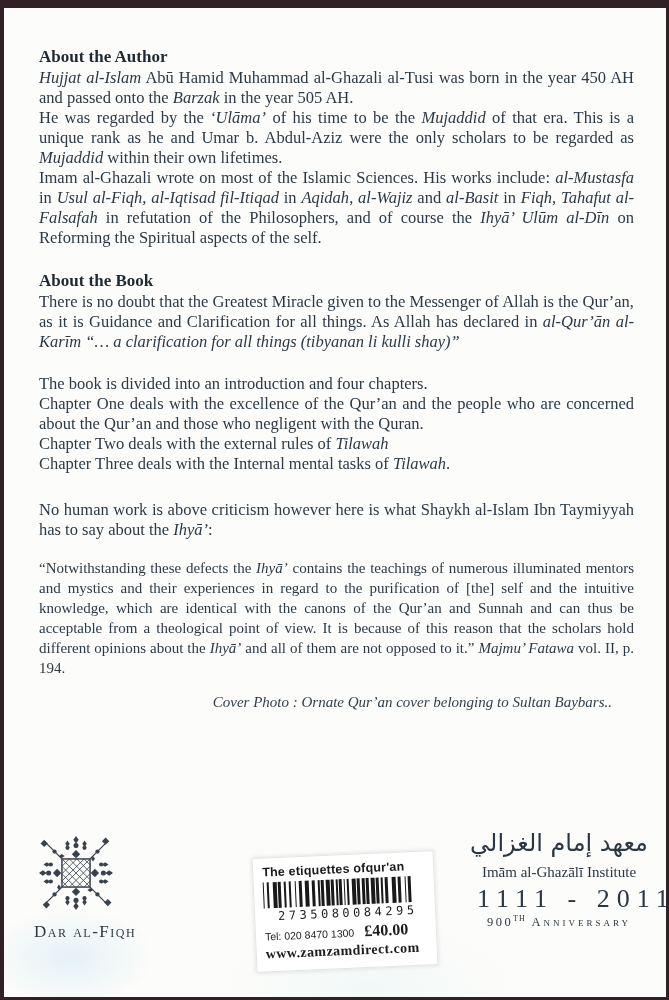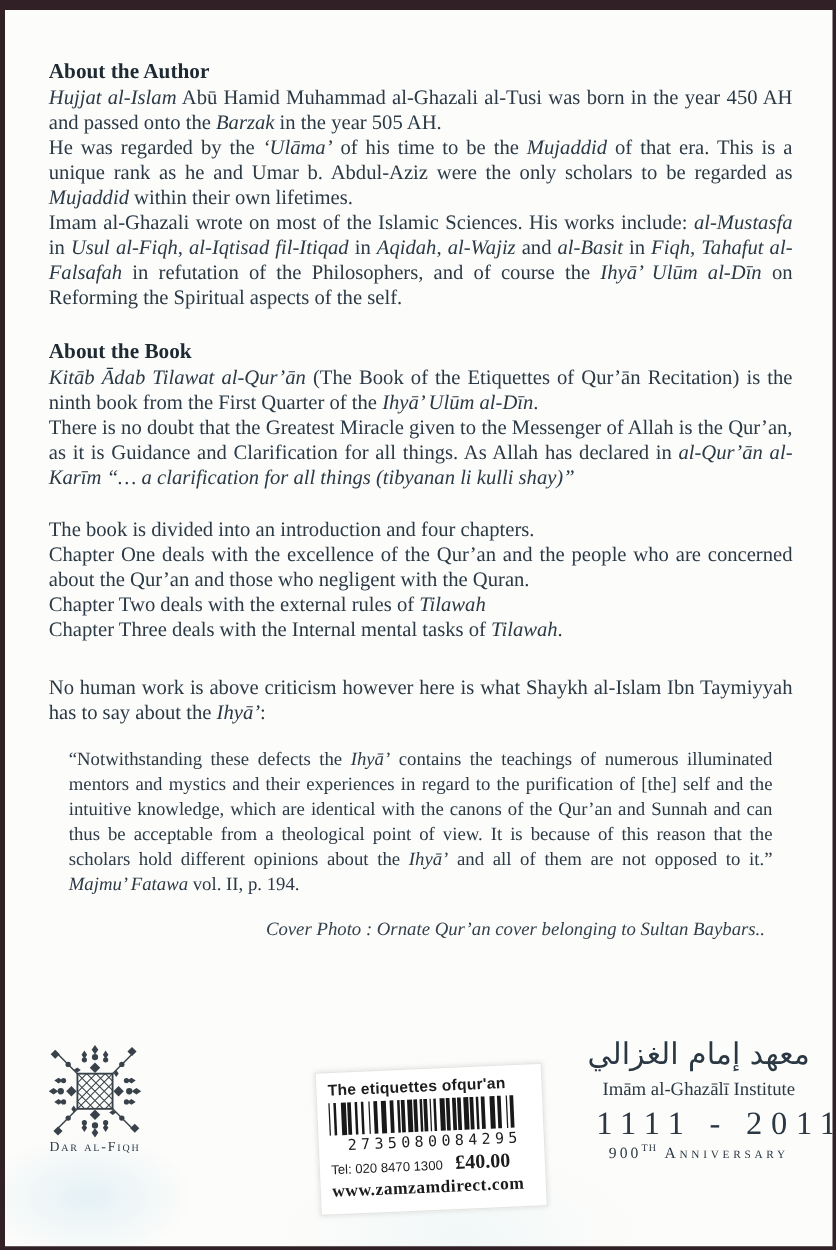--- a/index.html
+++ b/index.html
@@ -25,30 +25,30 @@
     line-height:20px;
   }
   .sec{margin:0 0 22px 0;}
   h2{
     font-size:17px;line-height:22px;margin:0;
     color:#1d2933;font-weight:bold;
   }
   p.body{margin:0;text-align:justify;}
   .it{font-style:italic;}
   .sec-intro{margin-top:26px;margin-bottom:18px;}
-  p.quote{margin:16px;text-align:justify;font-size:15px;line-height:20px;}
+  p.quote{margin:0;text-align:justify;font-size:15px;line-height:20px;}
   p.cover-note{
     margin:14px 22px 0 0;
     text-align:right;font-style:italic;font-size:15px;color:#33414c;
   }
   
   .footer{position:absolute;left:0;top:820px;width:100%;height:170px;}
   .dar-block{position:absolute;left:30px;top:8px;width:84px;text-align:center;}
   .dar-label{
-    margin-top:2px;font-size:11px;letter-spacing:1.5px;
+    margin-top:12px;font-size:17px;letter-spacing:1.5px;
     font-variant:small-caps;color:#2e3a44;white-space:nowrap;
   }
   .sticker{
     position:absolute;left:250px;top:26px;width:182px;
     background:#ffffff;border:1px solid #e6e6e2;
     box-shadow:0 0 4px rgba(120,130,140,.25);
     transform:rotate(-2.5deg);
     padding:7px 9px 9px 9px;box-sizing:border-box;
     color:#1c1c1c;text-align:left;
   }
@@ -93,21 +93,20 @@
 
     <div class="sec">
       <h2>About the Author</h2>
       <p class="body"><span class="it">Hujjat al-Islam</span><span> Abū Hamid Muhammad al-Ghazali al-Tusi was born in the year 450 AH and passed onto the </span><span class="it">Barzak</span><span> in the year 505 AH.</span></p>
       <p class="body"><span>He was regarded by the </span><span class="it">‘Ulāma’</span><span> of his time to be the </span><span class="it">Mujaddid</span><span> of that era. This is a unique rank as he and Umar b. Abdul-Aziz were the only scholars to be regarded as </span><span class="it">Mujaddid</span><span> within their own lifetimes.</span></p>
       <p class="body"><span>Imam al-Ghazali wrote on most of the Islamic Sciences. His works include: </span><span class="it">al-Mustasfa</span><span> in </span><span class="it">Usul al-Fiqh</span><span>, </span><span class="it">al-Iqtisad fil-Itiqad</span><span> in </span><span class="it">Aqidah</span><span>, </span><span class="it">al-Wajiz</span><span> and </span><span class="it">al-Basit</span><span> in </span><span class="it">Fiqh</span><span>, </span><span class="it">Tahafut al-Falsafah</span><span> in refutation of the Philosophers, and of course the </span><span class="it">Ihyā’ Ulūm al-Dīn</span><span> on Reforming the Spiritual aspects of the self.</span></p>
     </div>
 
     <div class="sec">
       <h2>About the Book</h2>
-      <p class="body"><span class="it">Kitāb Ādab Tilawat al-Qur’ān</span><span> (The Book of the Etiquettes of Qur’ān Recitation) is the ninth book from the First Quarter of the </span><span class="it">Ihyā’ Ulūm al-Dīn</span><span>.</span></p>
       <p class="body"><span>There is no doubt that the Greatest Miracle given to the Messenger of Allah is the Qur’an, as it is Guidance and Clarification for all things. As Allah has declared in </span><span class="it">al-Qur’ān al-Karīm</span><span> </span><span class="it">“… a clarification for all things (tibyanan li kulli shay)”</span></p>
     </div>
 
     <div class="sec">
       <p class="body"><span>The book is divided into an introduction and four chapters.</span></p>
       <p class="body"><span>Chapter One deals with the excellence of the Qur’an and the people who are concerned about the Qur’an and those who negligent with the Quran.</span></p>
       <p class="body"><span>Chapter Two deals with the external rules of </span><span class="it">Tilawah</span></p>
       <p class="body"><span>Chapter Three deals with the Internal mental tasks of </span><span class="it">Tilawah</span><span>.</span></p>
     </div>
 

